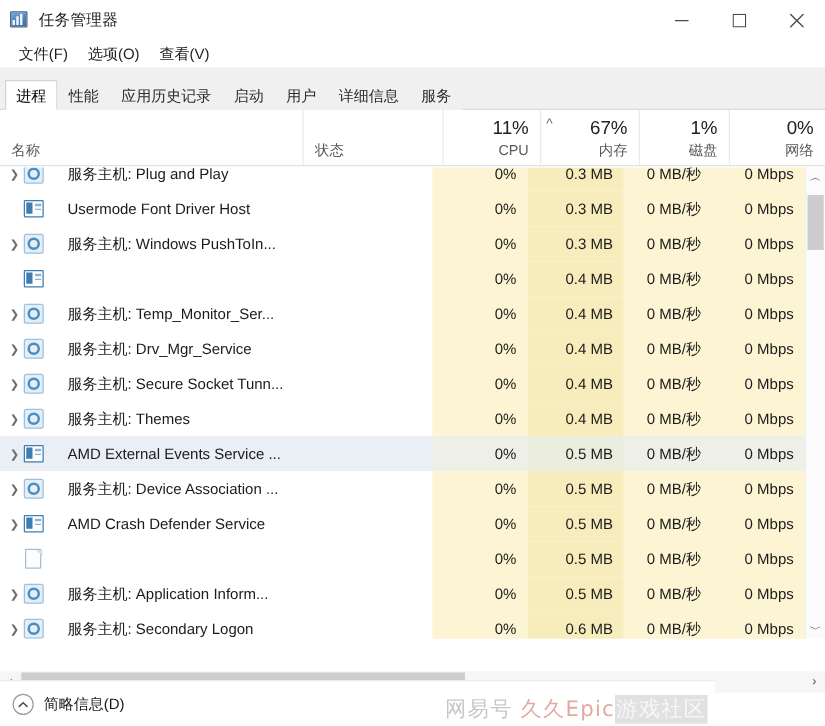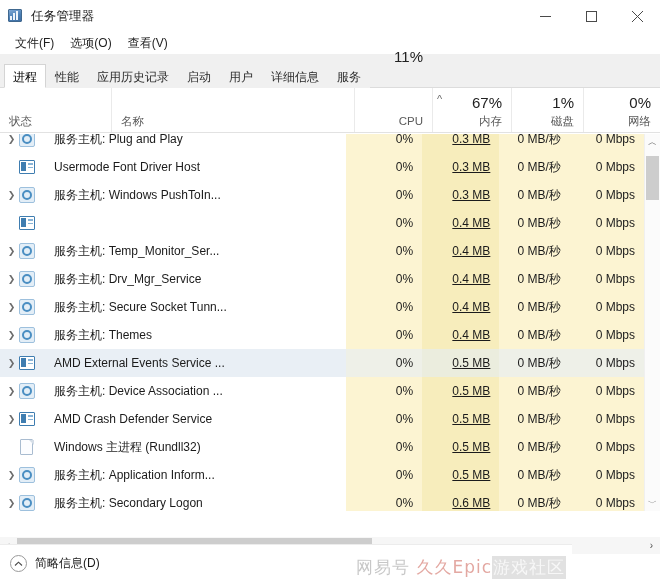--- a/index.html
+++ b/index.html
@@ -135,21 +135,21 @@
     font-size: 11.5px;
     color: #5a5a5a;
     line-height: 16px;
   }
   .ch.left { padding-left: 9px; align-items: flex-start; }
   .ch.right { padding-right: 9px; align-items: flex-end; }
   .ch.left .pct, .ch.left .lbl { justify-content: flex-start; }
 
   .ch-name   { width: 243px; }
   .ch-status { width: 112px; }
-  .ch-cpu    { width: 78px; gap: 46px; }
+  .ch-cpu    { width: 78px; }
   .ch-mem    { width: 79px; }
   .ch-disk   { width: 72px; }
   .ch-net    { width: 76px; }
 
   .sortmark {
     position: absolute;
     left: 4px; top: 6px;
     font-size: 11px;
     color: #6b6b6b;
     line-height: 11px;
@@ -180,21 +180,21 @@
     height: 28px;
     display: flex;
     align-items: center;
     position: relative;
     font-size: 12px;
     color: #1b1b1b;
   }
   .c-name   { width: 243px; padding-left: 4px; }
   .c-status { width: 112px; }
   .c-cpu    { width: 78px;  justify-content: flex-end; padding-right: 9px; background: #fcf4d2; }
-  .c-mem    { width: 79px;  justify-content: flex-end; padding-right: 9px; background: #f7edbc; text-decoration: underline; }
+  .c-mem    { width: 79px;  justify-content: flex-end; padding-right: 9px; background: #f7edbc; }
   .c-disk   { width: 72px;  justify-content: flex-end; padding-right: 9px; background: #fcf4d2; }
   .c-net    { width: 76px;  justify-content: flex-end; padding-right: 9px; background: #fcf4d2; }
 
   .row.sel .c-cpu,
   .row.sel .c-disk,
   .row.sel .c-net { background: #eef0e8; }
   .row.sel .c-mem { background: #ebedde; }
 
   .chev {
     width: 15px;
@@ -402,27 +402,27 @@
   <div class="tab">应用历史记录</div>
   <div class="tab">启动</div>
   <div class="tab">用户</div>
   <div class="tab">详细信息</div>
   <div class="tab">服务</div>
 </div>
 
 <div class="content">
 
   <div class="colhead">
+    <div class="ch ch-name left">
+      <div class="pct"></div>
+      <div class="lbl">名称</div>
+    </div>
     <div class="ch ch-status left">
       <div class="pct"></div>
       <div class="lbl">状态</div>
-    </div>
-    <div class="ch ch-name left">
-      <div class="pct"></div>
-      <div class="lbl">名称</div>
     </div>
     <div class="ch ch-cpu right">
       <div class="pct">11%</div>
       <div class="lbl">CPU</div>
     </div>
     <div class="ch ch-mem right">
       <div class="sortmark">^</div>
       <div class="pct">67%</div>
       <div class="lbl">内存</div>
     </div>
@@ -610,21 +610,20 @@
           <div class="cell c-disk">0 MB/秒</div>
           <div class="cell c-net">0 Mbps</div>
         </div>
         <div class="row">
           <div class="cell c-name">
             <span class="chev empty">❯</span>
             <span class="picon ic-doc">
               <span class="d-base"></span>
               <span class="d-fold"></span>
             </span>
-            <span class="pname">Windows 主进程 (Rundll32)</span>
           </div>
           <div class="cell c-status"></div>
           <div class="cell c-cpu">0%</div>
           <div class="cell c-mem">0.5 MB</div>
           <div class="cell c-disk">0 MB/秒</div>
           <div class="cell c-net">0 Mbps</div>
         </div>
         <div class="row">
           <div class="cell c-name">
             <span class="chev">❯</span>

